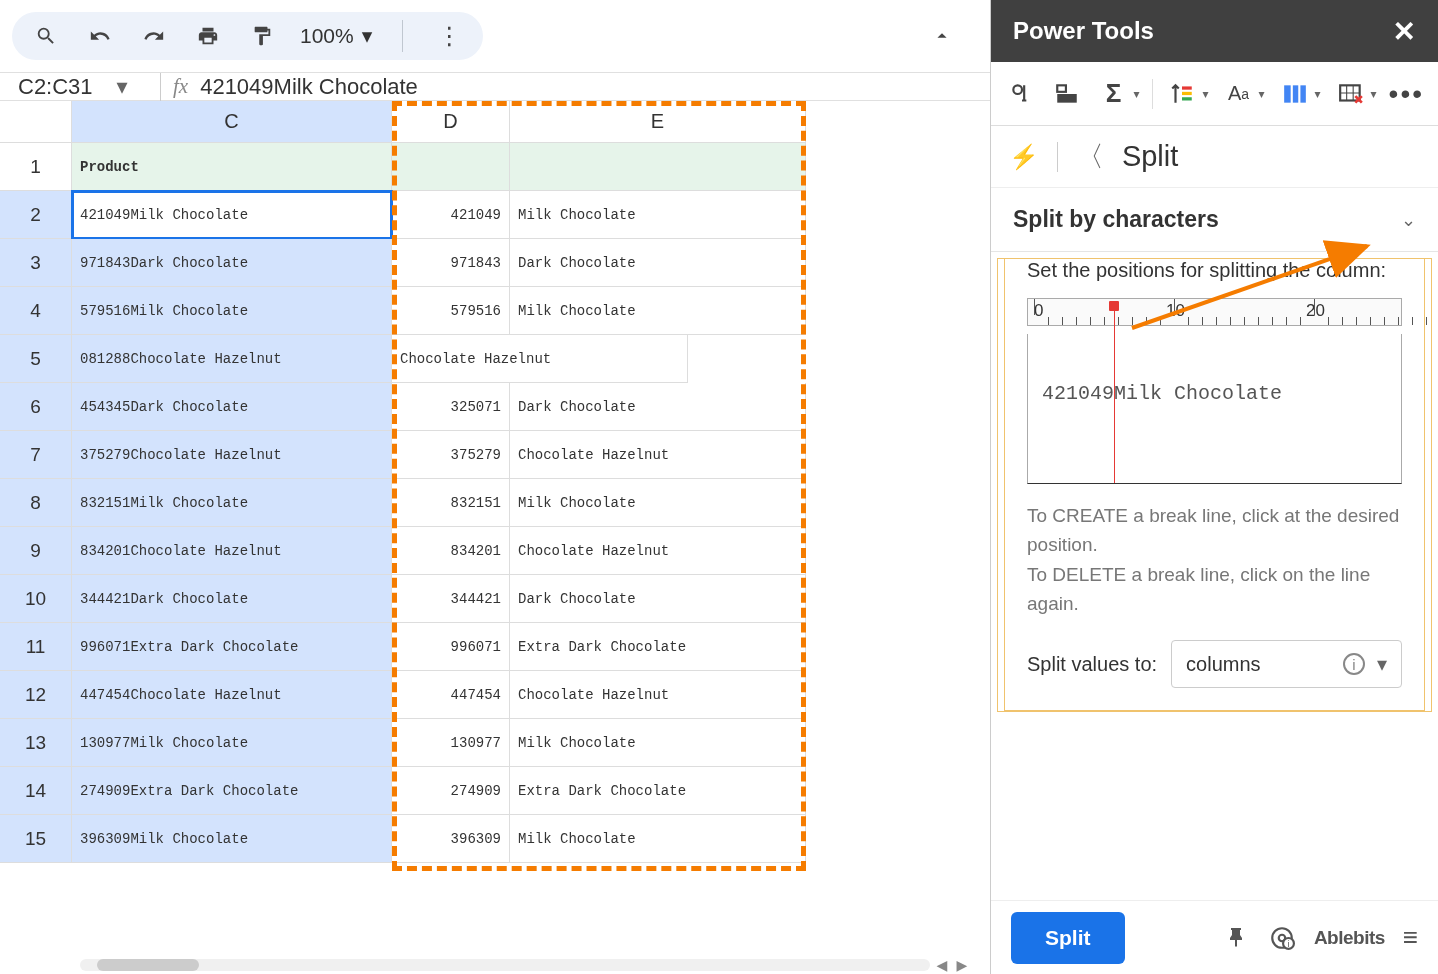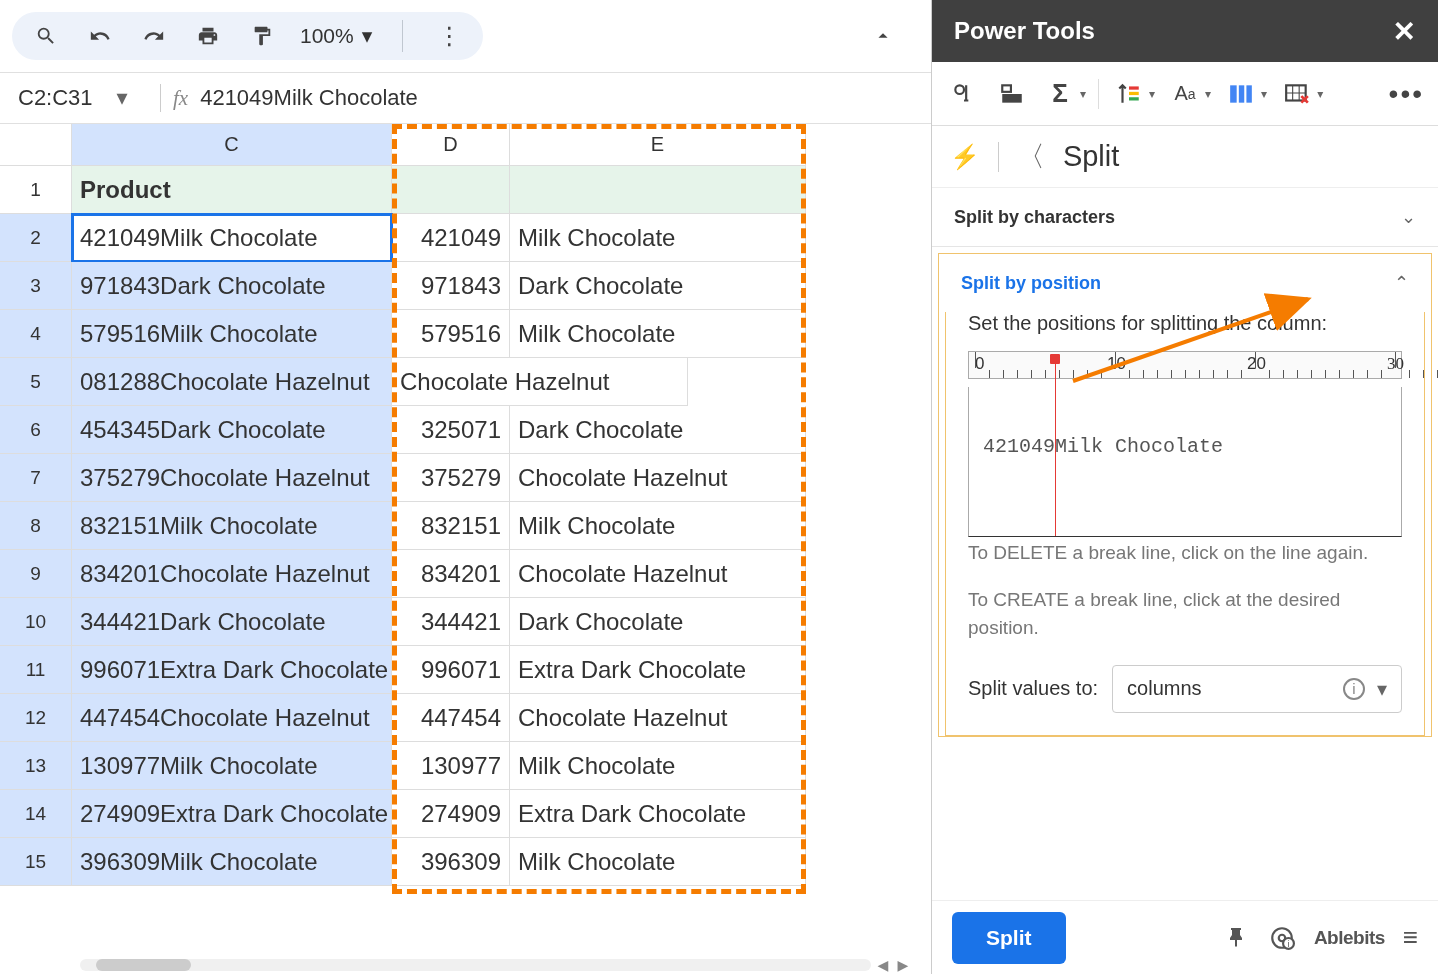--- a/index.html
+++ b/index.html
@@ -1,51 +1,51 @@
 <!DOCTYPE html>
 <html><head>
 <meta charset="utf-8">
 <style>
 * { box-sizing: border-box; margin: 0; padding: 0; }
 body { font-family: Arial, sans-serif; background: #fff; overflow: hidden; }
 .app { display: flex; width: 1438px; height: 974px; }
 .left-panel { flex: 1; display: flex; flex-direction: column; position: relative; }
-.right-panel { width: 507px; display: flex; flex-direction: column; border-left: 1px solid #ccc; }
+.right-panel { width: 448px; display: flex; flex-direction: column; border-left: 1px solid #ccc; }
 
 
 .toolbar { display: flex; align-items: center; padding: 8px 12px; gap: 4px; height: 72px; }
 .toolbar-group { background: #edf2fa; border-radius: 40px; display: flex; align-items: center; padding: 8px 18px; gap: 22px; }
 .tb-btn { width: 32px; height: 32px; display: flex; align-items: center; justify-content: center; cursor: pointer; color: #444; }
 .tb-btn svg { width: 22px; height: 22px; fill: currentColor; }
 .zoom { display: flex; align-items: center; gap: 8px; font-size: 21px; color: #333; cursor: pointer; }
 .tb-divider { width: 1px; height: 32px; background: #c0c7d0; margin: 0 8px; }
 .collapse-btn { margin-left: auto; margin-right: 20px; width: 32px; height: 32px; display: flex; align-items: center; justify-content: center; cursor: pointer; color: #444; }
 
 
-.namebar { display: flex; align-items: center; height: 52px; border-top: 1px solid #e0e0e0; border-bottom: 1px solid #e0e0e0; padding: 0 18px; gap: 12px; }
+.namebar { display: flex; align-items: center; height: 29px; border-top: 1px solid #e0e0e0; border-bottom: 1px solid #e0e0e0; padding: 0 18px; gap: 12px; }
 .namebox { font-size: 22px; color: #333; display: flex; align-items: center; gap: 24px; cursor: pointer; width: 130px; }
 .namebox .dd { color: #666; }
 .namebar-div { width: 1px; height: 28px; background: #ccc; }
 .fx { font-style: italic; font-size: 21px; color: #888; font-family: Georgia, serif; }
 .formula { font-size: 22px; color: #333; }
 
 
 .sheet { flex: 1; overflow: hidden; position: relative; }
 .cols { display: flex; height: 42px; }
 .corner { width: 72px; background: #fff; border-right: 1px solid #ddd; border-bottom: 1px solid #ddd; }
 .ch { display: flex; align-items: center; justify-content: center; font-size: 20px; color: #333; border-right: 1px solid #ddd; border-bottom: 1px solid #ddd; }
 .ch.sel { background: #d3e3fd; }
 .ch.c-c { width: 320px; }
 .ch.c-d { width: 118px; }
 .ch.c-e { width: 296px; }
 .rows { display: flex; flex-direction: column; }
 .row { display: flex; height: 48px; }
 .rh { width: 72px; display: flex; align-items: center; justify-content: center; font-size: 19px; color: #333; border-right: 1px solid #ddd; border-bottom: 1px solid #ddd; background: #d3e3fd; }
 .row.header .rh { background: #fff; }
-.cell { border-right: 1px solid #ddd; border-bottom: 1px solid #ddd; display: flex; align-items: center; padding: 0 8px; font-size: 24px; color: #333; overflow: hidden; white-space: nowrap; }
+.cell { border-right: 1px solid #ddd; border-bottom: 1px solid #ddd; display: flex; align-items: center; padding: 0 8px; font-size: 14px; color: #333; overflow: hidden; white-space: nowrap; font-family: Liberation Mono, monospace; }
 .cell.c-c { width: 320px; background: #d3e3fd; }
 .cell.c-d { width: 118px; justify-content: flex-end; }
 .cell.c-e { width: 296px; }
 .row.header .cell { background: #e6f4ea; }
 .row.header .cell.c-c { font-weight: bold; }
 .cell.active { outline: 3px solid #1a73e8; outline-offset: -2px; background: #fff; }
 
 
 .dashbox { position: absolute; border: 5px dashed #f57c00; pointer-events: none; }
 
@@ -64,21 +64,21 @@
 
 .pt-crumb { height: 62px; display: flex; align-items: center; padding: 0 18px; gap: 18px; border-bottom: 1px solid #eee; }
 .bolt { font-size: 24px; color: #444; }
 .crumb-div { width: 1px; height: 30px; background: #ccc; }
 .back { font-size: 28px; color: #666; cursor: pointer; }
 .crumb-title { font-size: 29px; color: #333; }
 
 
 .section { border-bottom: 1px solid #e5e5e5; }
 .sec-head { display: flex; align-items: center; padding: 18px 22px; cursor: pointer; }
-.sec-title { font-size: 18px; font-weight: bold; color: #333; }
+.sec-title { font-size: 23px; font-weight: bold; color: #333; }
 .sec-title.active { color: #1a73e8; }
 .sec-chev { margin-left: auto; color: #666; font-size: 18px; }
 .sec-body { padding: 0 22px 22px; border: 1px solid #f0c36d; border-top: none; margin: 0 6px; position: relative; }
 .section.open { border: 1px solid #f0c36d; margin: 6px; }
 .section.open .sec-head { border-bottom: none; }
 
 .sec-desc { font-size: 20px; color: #333; margin-bottom: 16px; }
 
 
 .ruler { height: 28px; border: 1px solid #aaa; position: relative; background: #fafafa; margin-bottom: 8px; }
@@ -354,24 +354,20 @@
     </div>
 
     <div class="section">
       <div class="sec-head">
         <span class="sec-title">Split by characters</span>
         <span class="sec-chev">⌄</span>
       </div>
     </div>
 
     <div class="section open" style="position:relative;">
-      <div class="sec-head">
-        <span class="sec-title active">Split by position</span>
-        <span class="sec-chev">⌃</span>
-      </div>
       <div class="sec-body">
         <div class="sec-desc">Set the positions for splitting the column:</div>
 
         <div style="position:relative;">
           <div class="ruler">
             <span class="ruler-num" style="left:6px;">0</span>
             <span class="ruler-num" style="left:138px;">10</span>
             <span class="ruler-num" style="left:278px;">20</span>
             <span class="ruler-num" style="left:418px;font-family:Liberation Serif, serif;">30</span>
             <div id="ticks">
@@ -424,22 +420,22 @@
           <svg class="arrow" style="top:-60px; left:80px; width:280px; height:110px;">
             <defs>
                 <marker id="ah" markerWidth="12" markerHeight="12" refX="2" refY="6" orient="auto">
                   <path d="M12 1L1 6l11 5z" fill="#f57c00"></path>
                 </marker>
               </defs>
             <line x1="260" y1="8" x2="25" y2="90" stroke="#f57c00" stroke-width="4" marker-start="url(#ah)"></line>
           </svg>
         </div>
 
+        <div class="hint">To CREATE a break line, click at the desired position.</div>
         <div class="hint" style="margin-top:2px;">To DELETE a break line, click on the line again.</div>
-        <div class="hint">To CREATE a break line, click at the desired position.</div>
 
         <div class="dest">
           <span class="dest-label">Split values to:</span>
           <div class="dest-select">
             <span>columns</span>
             <span class="info">i</span>
             <span class="caret">▾</span>
           </div>
         </div>
       </div>

